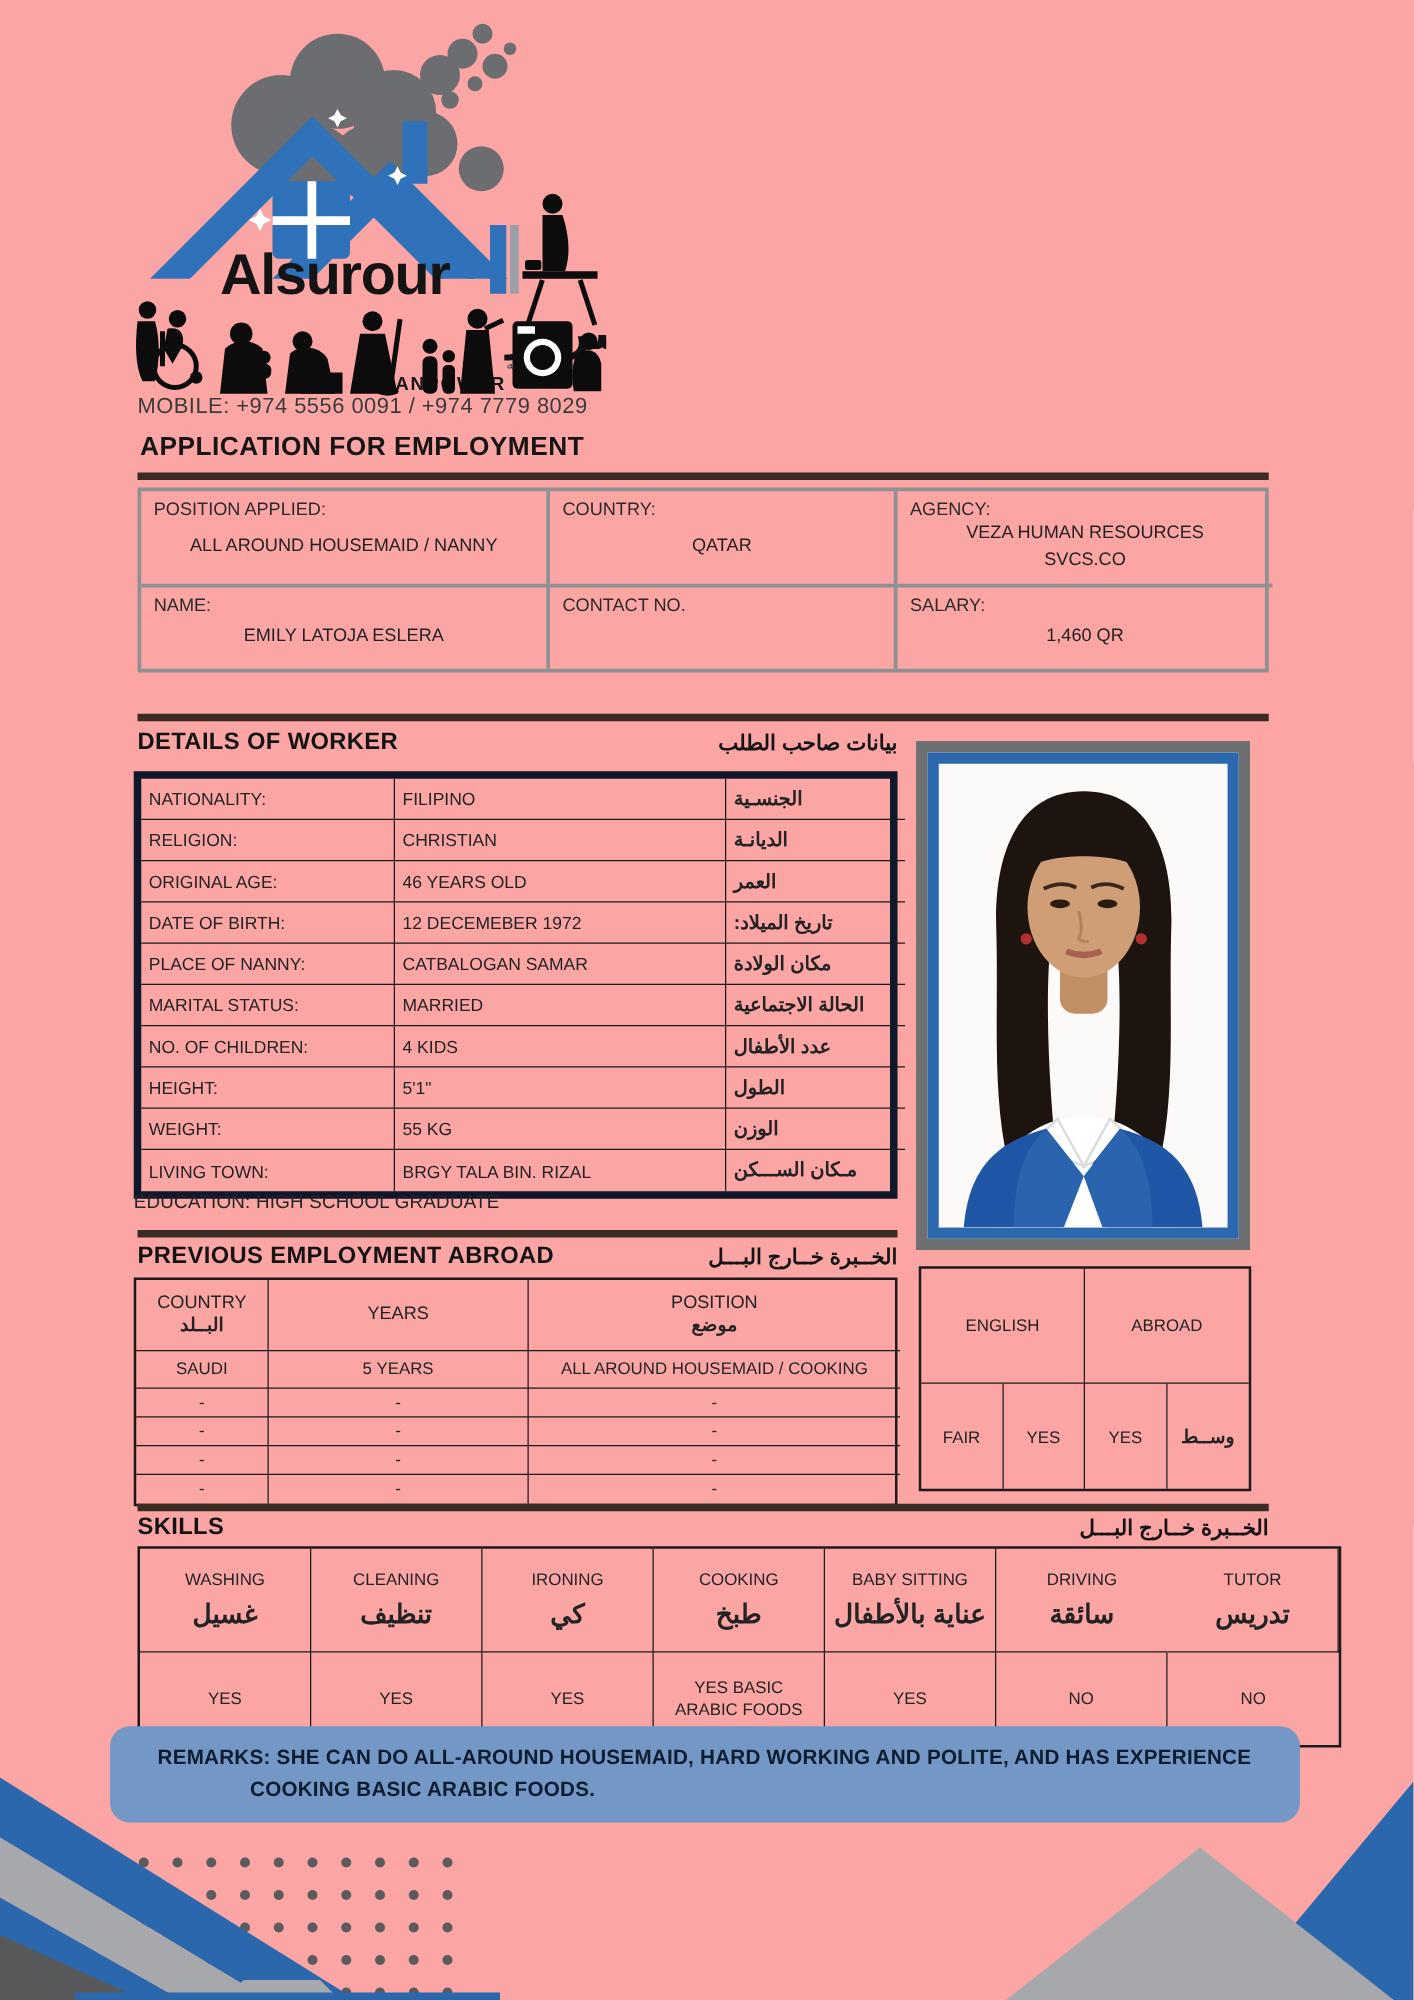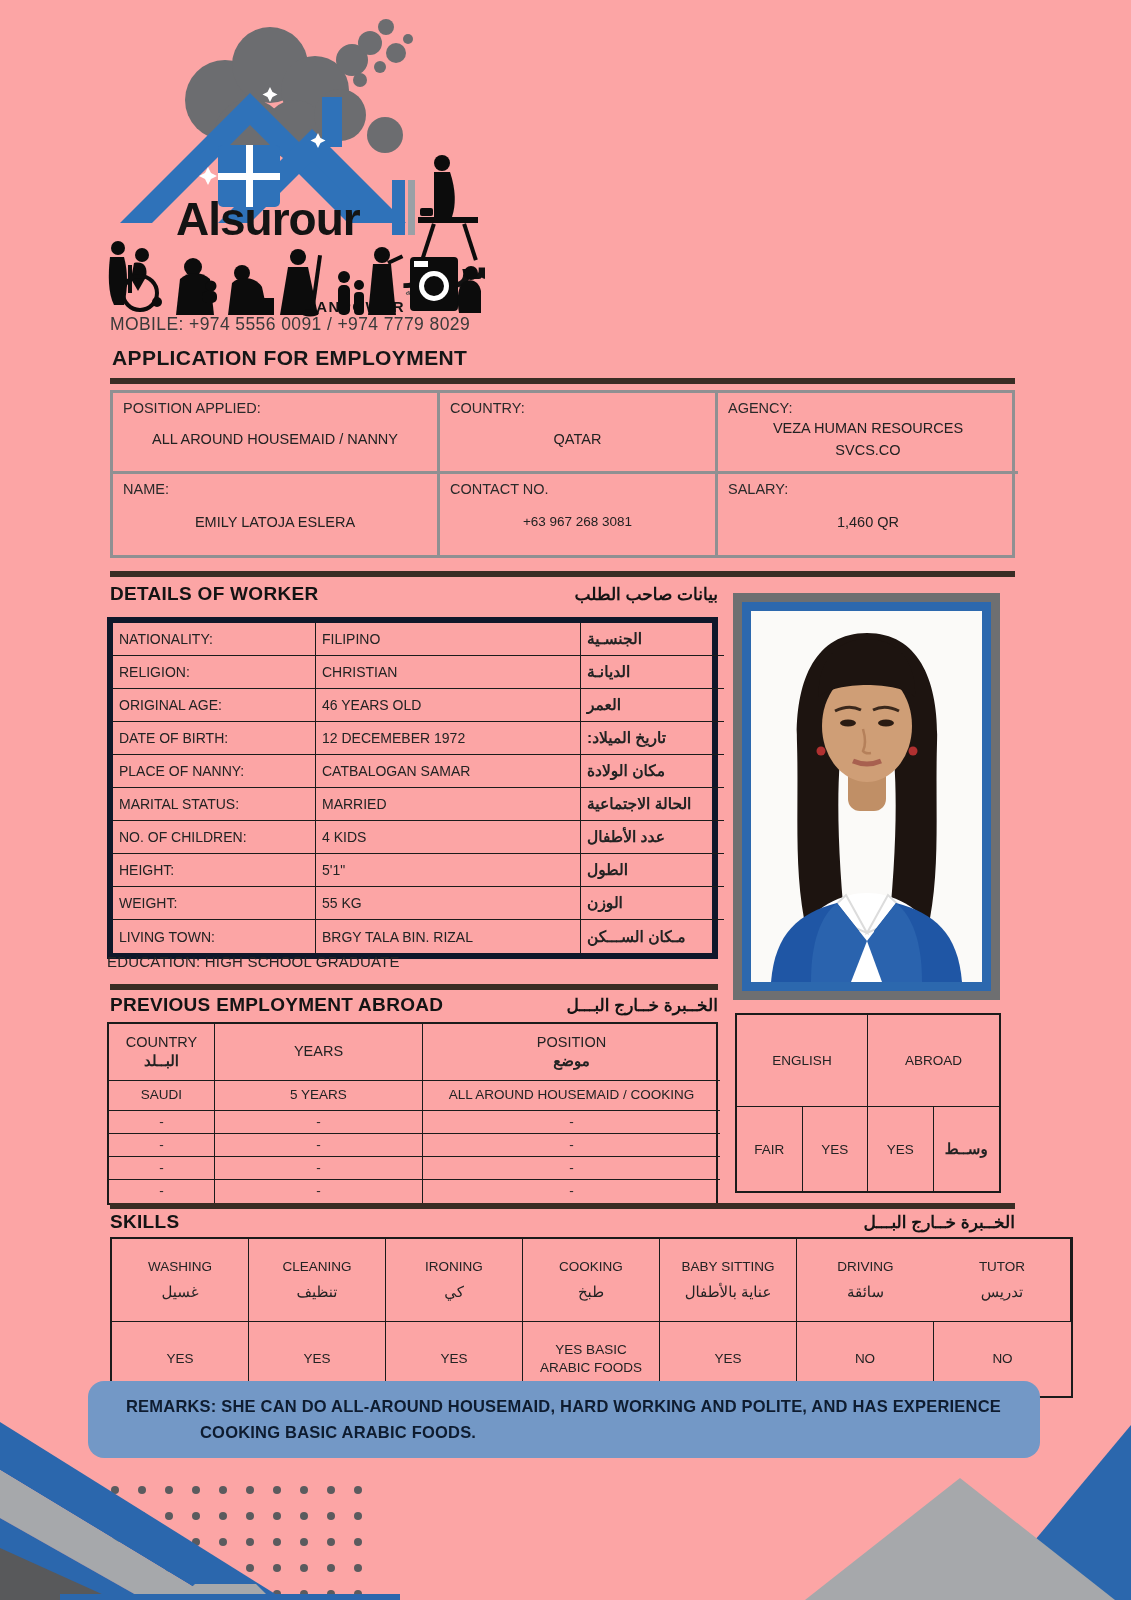--- a/index.html
+++ b/index.html
@@ -7,21 +7,21 @@
         font-family:"Liberation Sans",sans-serif;color:#1e1e1e;overflow:hidden;}
   .abs{position:absolute;}
   
   .mobile-line{left:110px;top:314px;font-size:17.5px;letter-spacing:.4px;color:#3a3a3a;}
   .main-title{left:112px;top:346px;font-size:21px;font-weight:bold;letter-spacing:.4px;color:#161616;}
   .bar{background:#3a2c24;height:6px;}
   .sec-head{display:flex;justify-content:space-between;align-items:flex-end;}
   .sec-head .en{font-size:19px;font-weight:bold;color:#141414;letter-spacing:.3px;}
   .sec-head .ar{font-size:17px;font-weight:bold;color:#141414;direction:rtl;}
   
-  .app-table{left:110px;top:390px;width:905px;height:168px;display:grid;
+  .app-table{left:110px;top:390px;width:905px;height:148px;display:grid;
              grid-template-columns:327px 278px 300px;grid-template-rows:1fr 1fr;
              border:3px solid #8f9092;box-sizing:border-box;}
   .app-cell{border-right:3px solid #8f9092;border-bottom:3px solid #8f9092;
             display:flex;flex-direction:column;padding:7px 10px;box-sizing:border-box;}
   .app-cell:nth-child(3n){border-right:none;}
   .app-cell:nth-child(n+4){border-bottom:none;}
   .app-label{font-size:14.5px;color:#2a2a2a;}
   .app-value{flex:1;display:flex;align-items:center;justify-content:center;
              font-size:14.5px;text-align:center;color:#222;line-height:1.5;}
   
@@ -59,21 +59,21 @@
   .lang-cell.arv{font-size:15px;font-weight:bold;direction:rtl;}
   
   .skl-table{left:110px;top:1237px;width:963px;display:grid;
              grid-template-columns:repeat(7,1fr);grid-template-rows:83px 74px;
              border:2px solid #1b1b1b;box-sizing:border-box;}
   .skl-cell{border-right:1.5px solid #1b1b1b;border-bottom:1.5px solid #1b1b1b;
             display:flex;flex-direction:column;gap:6px;align-items:center;justify-content:center;
             font-size:13.5px;color:#232323;box-sizing:border-box;text-align:center;line-height:1.3;}
   .skl-cell.c7{border-right:none;}
   .skl-cell.vrow{border-bottom:none;justify-content:center;padding:2px 6px;}
-  .skl-cell .sar{font-size:15px;font-weight:normal;direction:rtl;}
+  .skl-cell .sar{font-size:21px;font-weight:bold;direction:rtl;}
   
   .photo-frame{left:733px;top:593px;border:9px solid #6e6f71;background:#6e6f71;}
   .photo-inner{border:9px solid #2c68ae;width:231px;height:371px;background:#fbfaf8;overflow:hidden;}
   
   .remarks{left:88px;top:1381px;width:952px;box-sizing:border-box;background:#7398c6;
            border-radius:16px;padding:13px 26px 13px 112px;text-indent:-74px;
            font-weight:bold;font-size:16.5px;color:#0e1c30;line-height:1.55;letter-spacing:.2px;}
   .bottom-decor{left:0;top:1400px;}
   .logo-wrap{left:90px;top:5px;}
 </style>
@@ -195,21 +195,20 @@
     <div class="app-cell">
       <span class="app-label">AGENCY:</span>
       <span class="app-value" style="max-width:250px;margin:0 auto;">VEZA HUMAN RESOURCES SVCS.CO</span>
     </div>
     <div class="app-cell">
       <span class="app-label">NAME:</span>
       <span class="app-value">EMILY LATOJA ESLERA</span>
     </div>
     <div class="app-cell">
       <span class="app-label">CONTACT NO.</span>
-      <span class="app-value" style="font-size:13.5px;">+63 967 268 3081</span>
     </div>
     <div class="app-cell">
       <span class="app-label">SALARY:</span>
       <span class="app-value">1,460 QR</span>
     </div>
   </div>
 
   <div class="abs bar" style="left:110px;top:571px;width:905px;"></div>
   <div class="abs sec-head" style="left:110px;top:583px;width:608px;">
     <span class="en">DETAILS OF WORKER</span>

